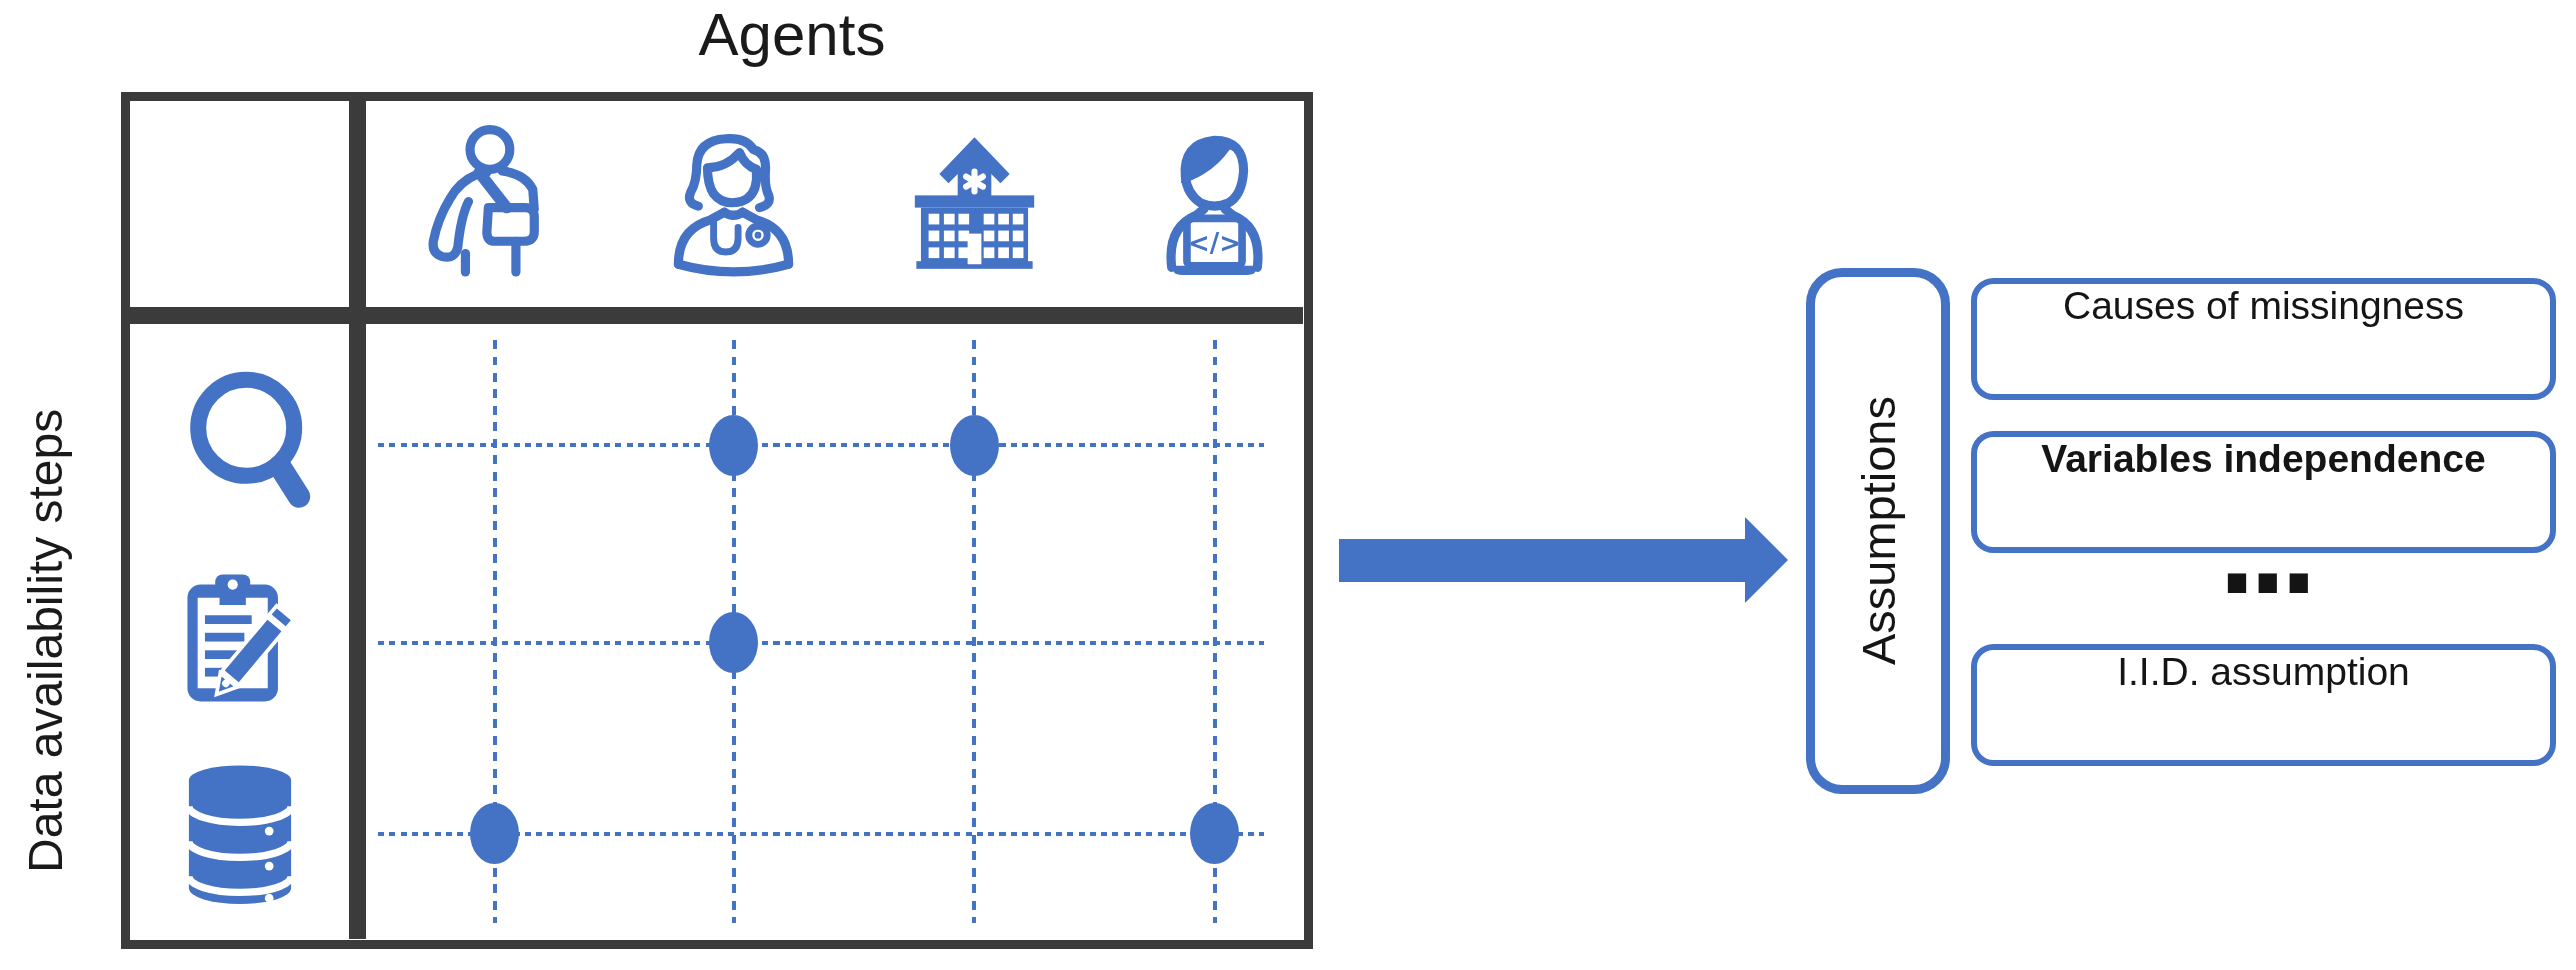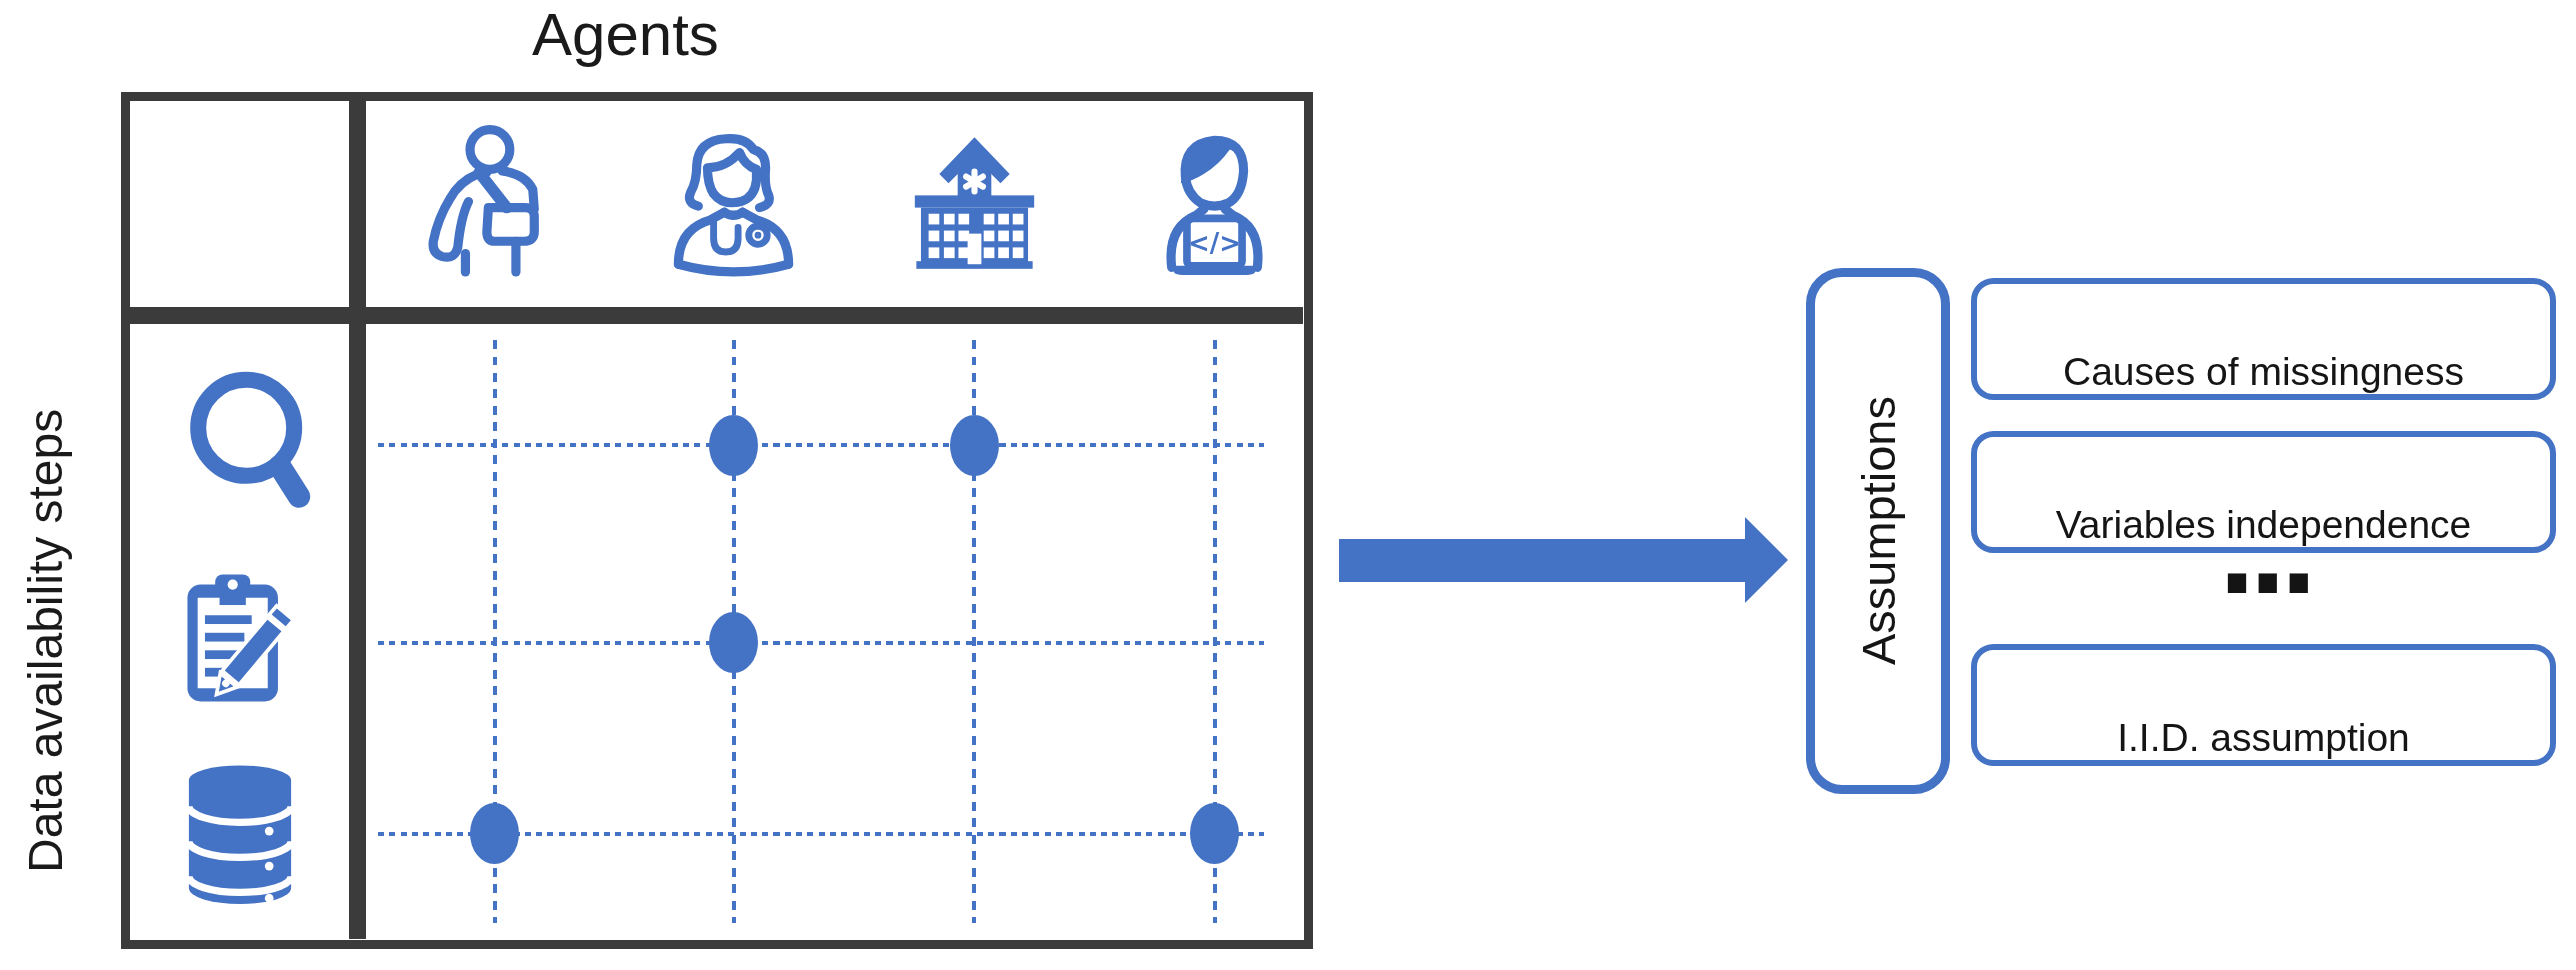--- a/index.html
+++ b/index.html
@@ -1,20 +1,20 @@
 <!DOCTYPE html>
 <html style="font-size:14px"><head>
 <meta charset="utf-8">
 <style>
   html,body{margin:0;padding:0;background:#fff;}
   body{width:2576px;height:971px;position:relative;font-family:"Liberation Sans",sans-serif;color:#1a1a1a;overflow:hidden;}
   .abs{position:absolute;}
 
   
-  .title{left:532px;top:1.7px;width:520px;text-align:left;font-size:60px;line-height:1.1;color:#1a1a1a;}
+  .title{left:532px;top:1.7px;width:520px;text-align:center;font-size:60px;line-height:1.1;color:#1a1a1a;}
   .side-label{left:12px;top:363px;width:66px;height:555px;writing-mode:vertical-rl;transform:rotate(180deg);
               display:flex;align-items:center;justify-content:center;font-size:48px;white-space:nowrap;color:#1a1a1a;}
 
   
   .grid-frame{left:121px;top:92px;width:1192px;height:857px;border:9.5px solid #3b3b3b;background:#fff;box-sizing:border-box;}
   .v-divider{position:absolute;left:219px;top:0;width:17.3px;height:838px;background:#3b3b3b;}
   .h-divider{position:absolute;left:0;top:206px;width:1173px;height:17.3px;background:#3b3b3b;}
 
   
   .vline{width:4.3px;height:583px;top:340px;background:repeating-linear-gradient(to bottom,#4472C4 0 8.7px,transparent 8.7px 16.5px);}
@@ -28,23 +28,23 @@
 
   
   .arrow-shaft{left:1339px;top:539px;width:406px;height:43px;background:#4472C4;}
   .arrow-head{left:1745px;top:517px;width:0;height:0;border-top:43px solid transparent;border-bottom:43px solid transparent;border-left:43px solid #4472C4;}
 
   
   .assumptions-box{left:1806px;top:268px;width:144px;height:526px;border:9.5px solid #4472C4;border-radius:36px;background:#fff;
                    box-sizing:border-box;display:flex;align-items:center;justify-content:center;}
   .assumptions-box span{writing-mode:vertical-rl;transform:rotate(180deg);font-size:47px;white-space:nowrap;color:#151515;}
   .item-box{left:1971px;width:585px;height:122px;border:6px solid #4472C4;border-radius:22.6px;background:#fff;box-sizing:border-box;
-            display:flex;align-items:flex-end;justify-content:center;font-size:39px;color:#151515;}
+            display:flex;align-items:flex-start;justify-content:center;font-size:39px;color:#151515;}
   .item-causes{top:278px;}
-  .item-variables{top:431px;}
+  .item-variables{top:431px;font-weight:bold;}
   .item-iid{top:644px;}
   .ellipsis{left:1971px;top:505px;width:585px;text-align:center;font-size:104px;font-weight:bold;letter-spacing:-8.7px;
             line-height:1;color:#141414;font-family:"DejaVu Sans",sans-serif;}
 </style>
 </head>
 <body>
 
 <div class="abs title">Agents</div>
 <div class="abs side-label">Data availability steps</div>
 

